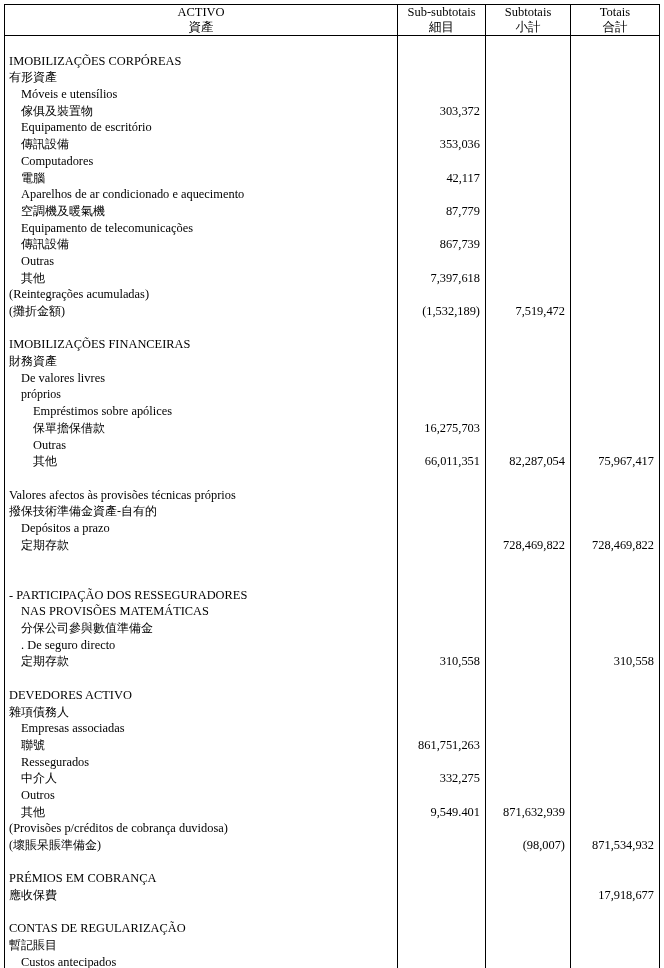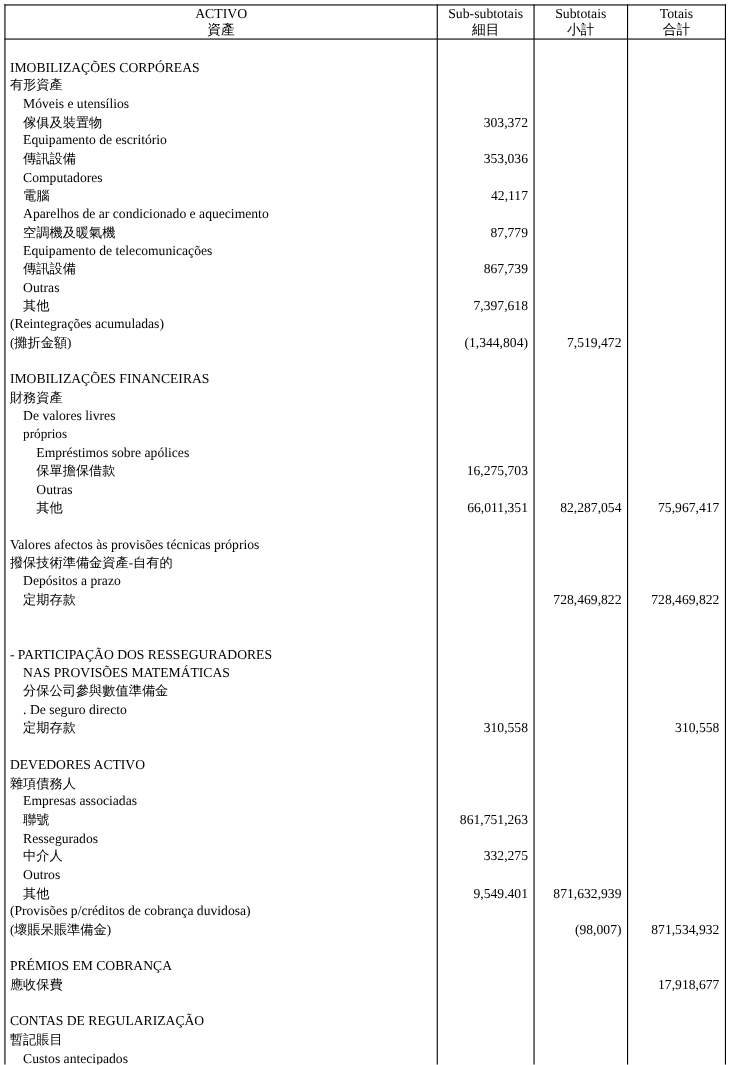--- a/index.html
+++ b/index.html
@@ -176,21 +176,21 @@
               <div class="row num">353,036</div>
               <div class="row num">&nbsp;</div>
               <div class="row num">42,117</div>
               <div class="row num">&nbsp;</div>
               <div class="row num">87,779</div>
               <div class="row num">&nbsp;</div>
               <div class="row num">867,739</div>
               <div class="row num">&nbsp;</div>
               <div class="row num">7,397,618</div>
               <div class="row num">&nbsp;</div>
-              <div class="row num">(1,344,804)</div>
+              <div class="row num">(1,532,189)</div>
               <div class="row num">&nbsp;</div>
               <div class="row num">&nbsp;</div>
               <div class="row num">&nbsp;</div>
               <div class="row num">&nbsp;</div>
               <div class="row num">&nbsp;</div>
               <div class="row num">&nbsp;</div>
               <div class="row num">16,275,703</div>
               <div class="row num">&nbsp;</div>
               <div class="row num">66,011,351</div>
               <div class="row num">&nbsp;</div>

